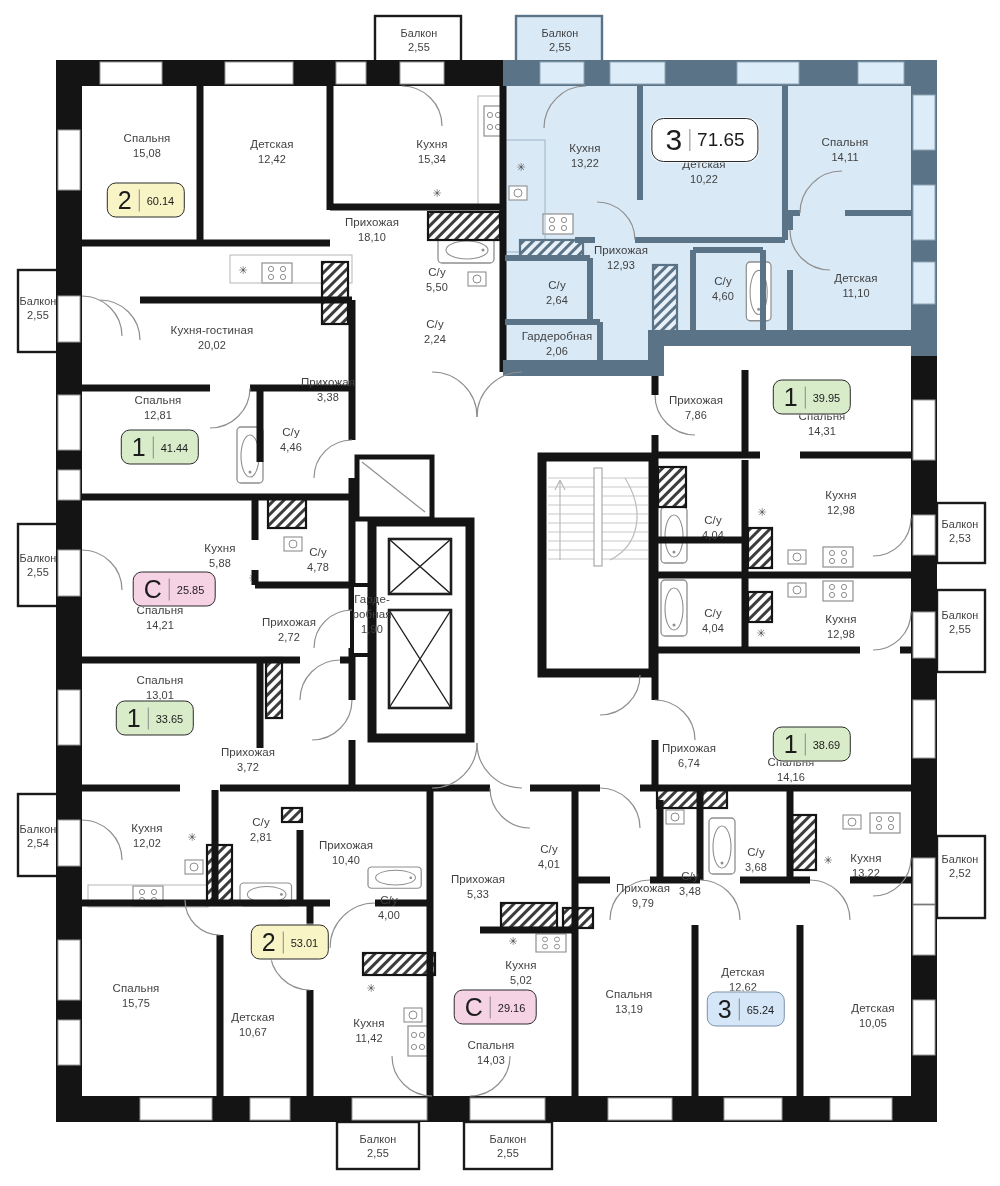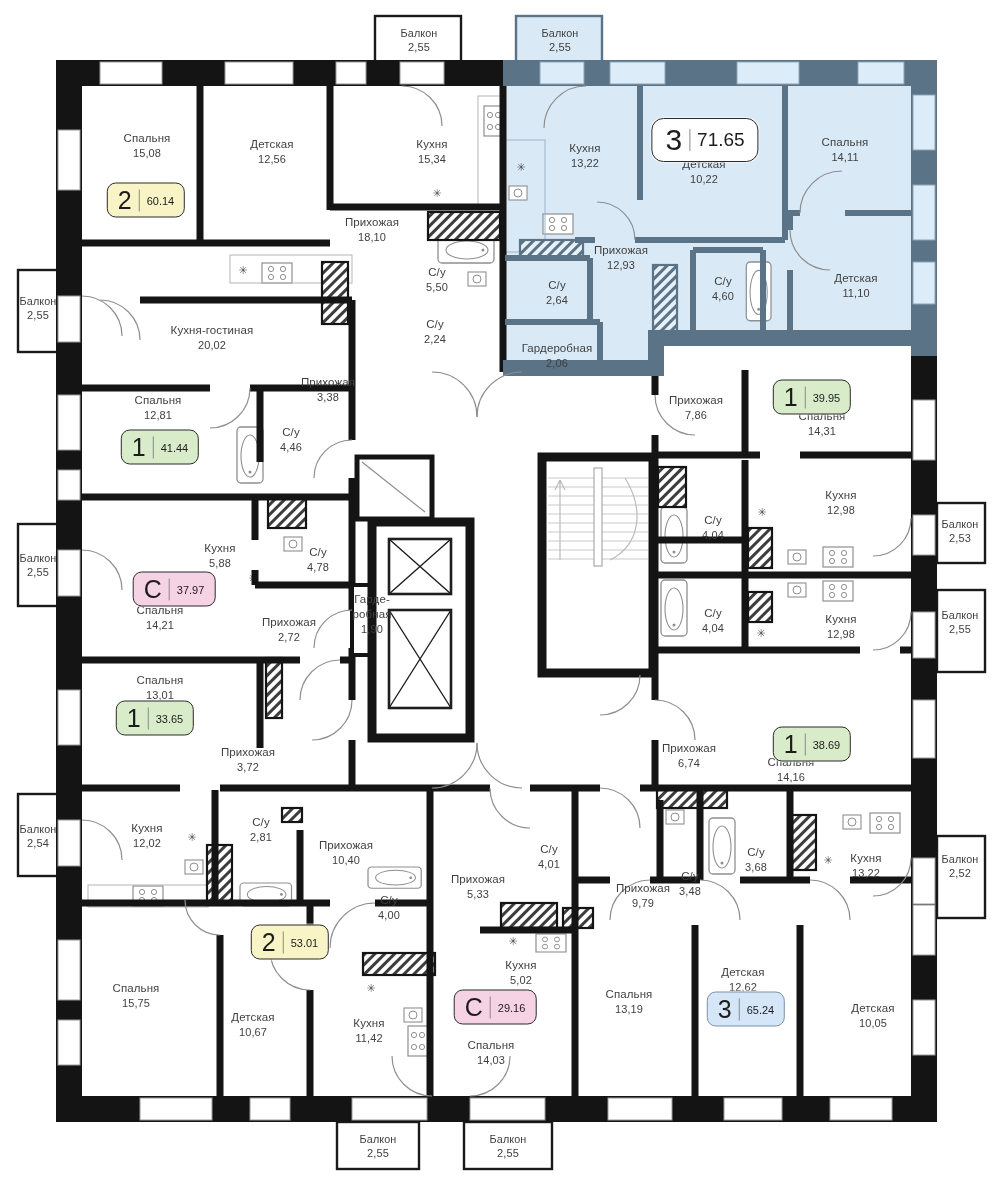--- a/index.html
+++ b/index.html
@@ -275,21 +275,21 @@
     <path d="M640,675 A40 40 0 0 1 600,715"></path>
   </g>
 </svg>
 
 <div class="rl" style="left:147px;top:146px">
       <span class="n">Спальня</span>
       <span class="a">15,08</span>
     </div>
 <div class="rl" style="left:272px;top:152px">
       <span class="n">Детская</span>
-      <span class="a">12,56</span>
+      <span class="a">12,42</span>
     </div>
 <div class="rl" style="left:432px;top:152px">
       <span class="n">Кухня</span>
       <span class="a">15,34</span>
     </div>
 <div class="rl" style="left:372px;top:230px">
       <span class="n">Прихожая</span>
       <span class="a">18,10</span>
     </div>
 <div class="rl" style="left:437px;top:280px">
@@ -342,21 +342,21 @@
     </div>
 <div class="rl" style="left:289px;top:630px">
       <span class="n">Прихожая</span>
       <span class="a">2,72</span>
     </div>
 <div class="rl wrap" style="left:372px;top:614px"><span class="n">Гарде-
 робная</span><span class="a">1,90</span></div>
 <div class="badge" style="left: 174px; top: 589px; background-color: rgb(246, 210, 229);">
       <span class="num">С</span>
       <span class="sep"></span>
-      <span class="val">37.97</span>
+      <span class="val">25.85</span>
     </div>
 
 <div class="rl" style="left:160px;top:688px">
       <span class="n">Спальня</span>
       <span class="a">13,01</span>
     </div>
 <div class="rl" style="left:248px;top:760px">
       <span class="n">Прихожая</span>
       <span class="a">3,72</span>
     </div>
@@ -525,21 +525,21 @@
       <span class="a">2,64</span>
     </div>
 <div class="rl" style="left:723px;top:289px">
       <span class="n">С/у</span>
       <span class="a">4,60</span>
     </div>
 <div class="rl" style="left:856px;top:286px">
       <span class="n">Детская</span>
       <span class="a">11,10</span>
     </div>
-<div class="rl" style="left:557px;top:356px">
+<div class="rl" style="left:557px;top:344px">
       <span class="n">Гардеробная</span>
       <span class="a">2,06</span>
     </div>
 <div class="badge lg" style="left: 705px; top: 140px; background-color: rgb(255, 255, 255);">
       <span class="num">3</span>
       <span class="sep"></span>
       <span class="val">71.65</span>
     </div>
 
 <div class="rl balc" style="left:419px;top:40px">

